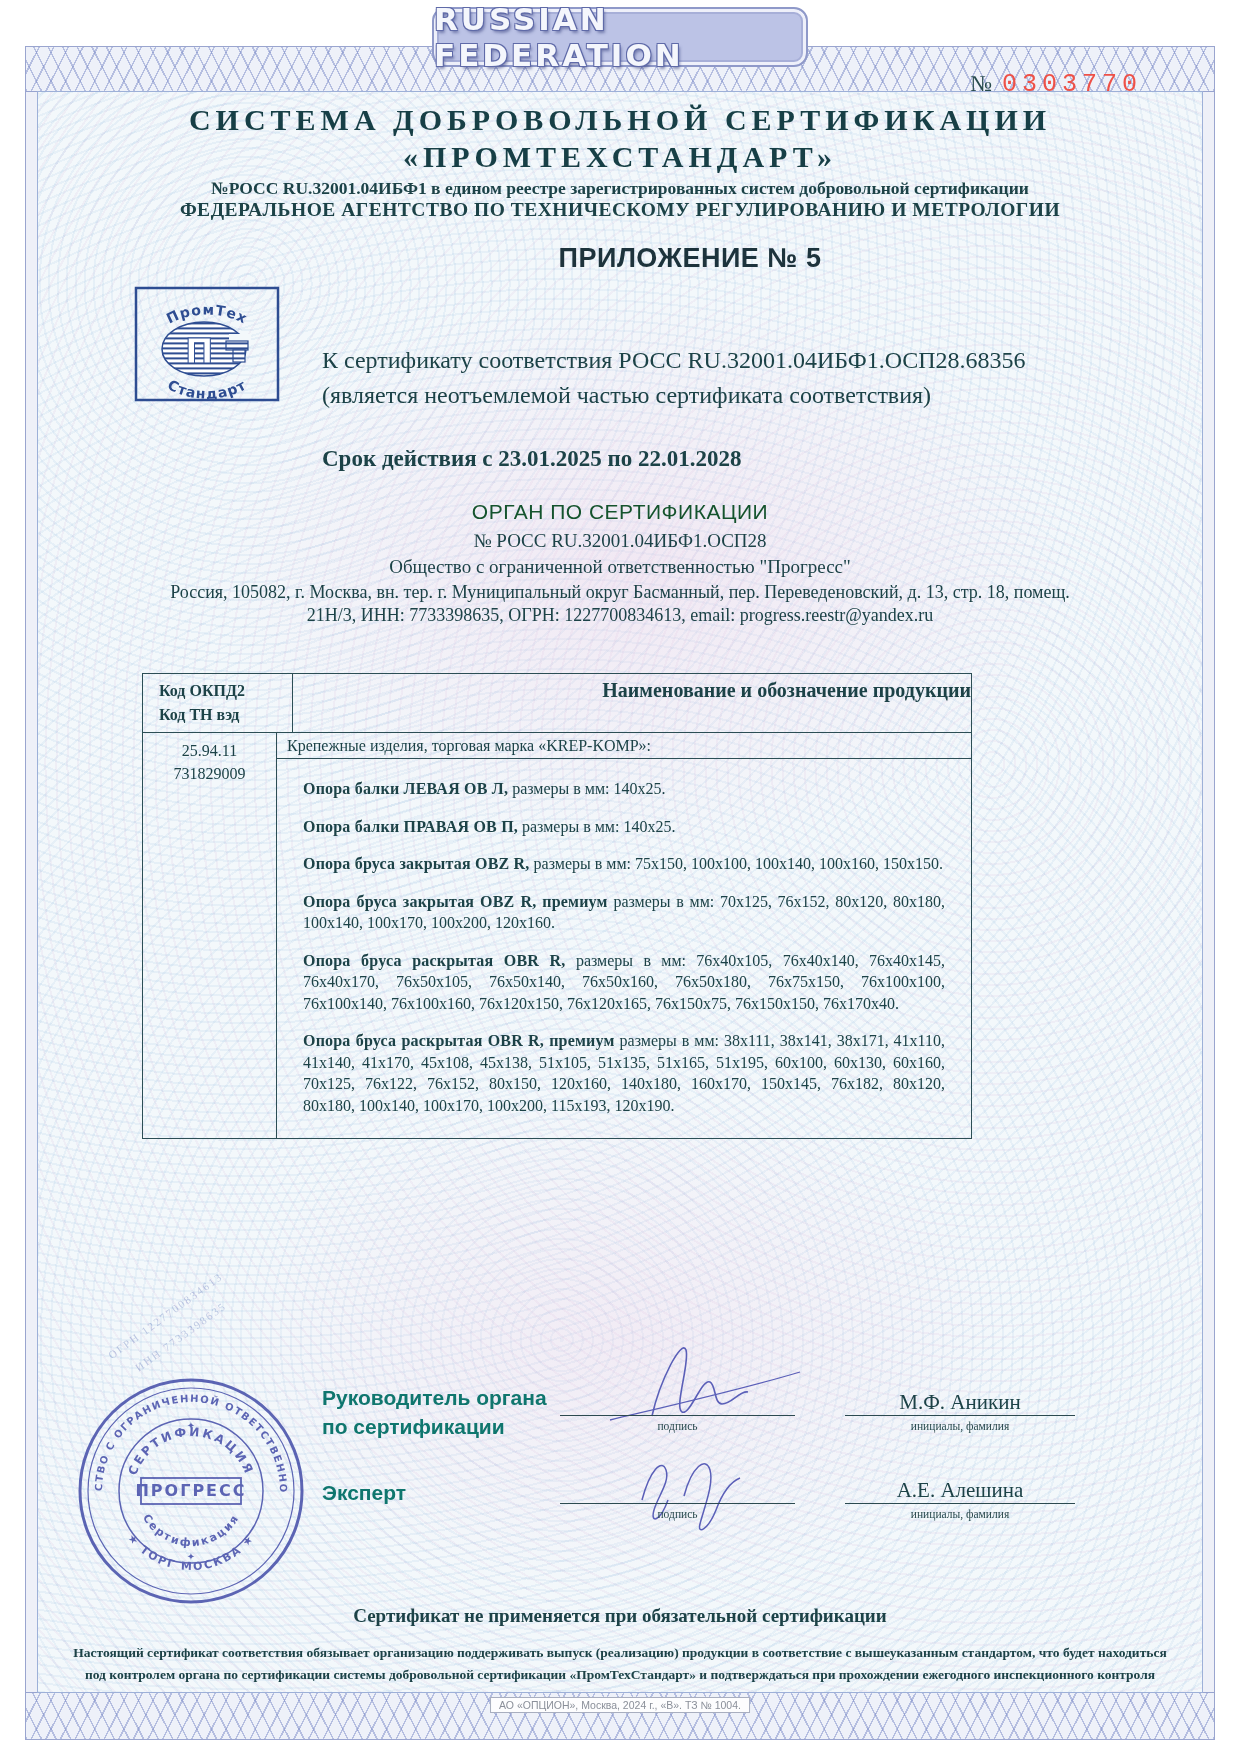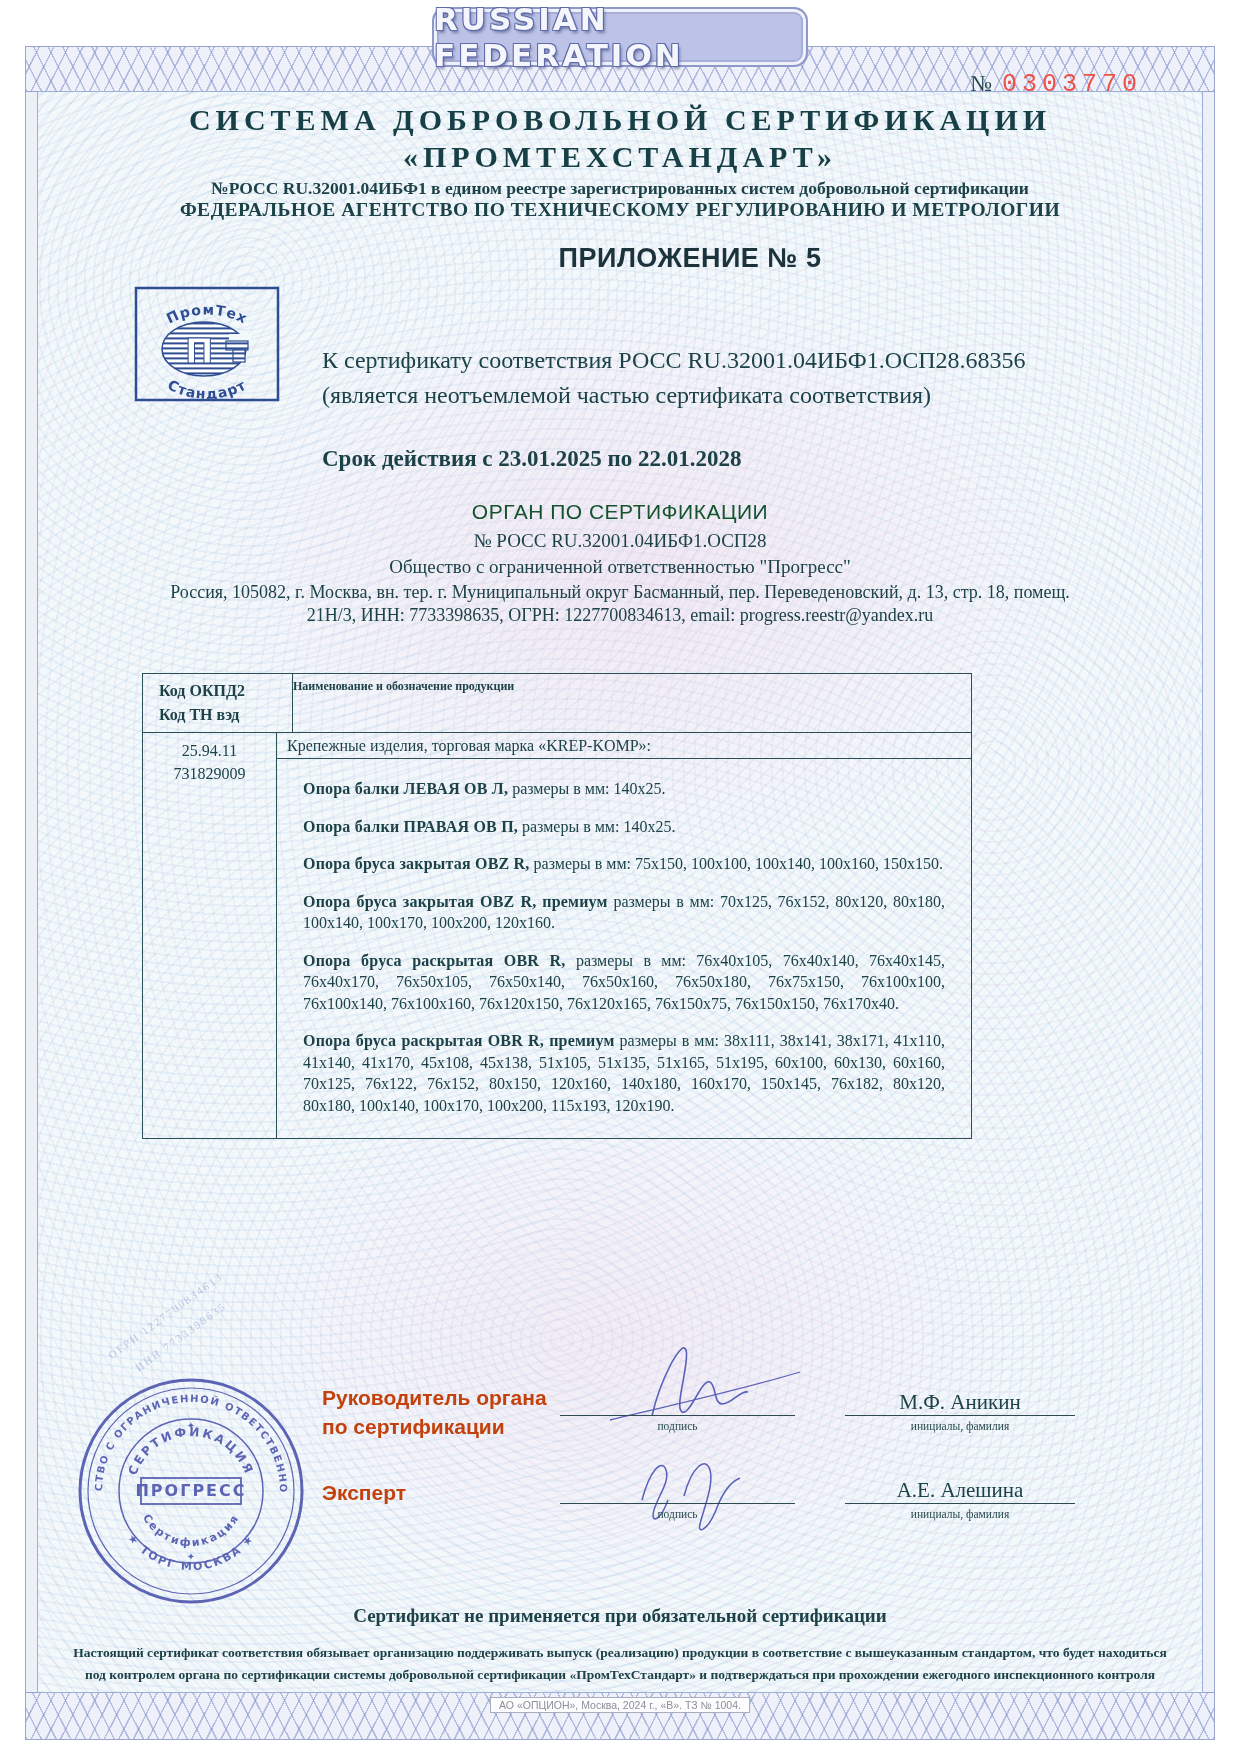--- a/index.html
+++ b/index.html
@@ -48,31 +48,31 @@
   .body-h{font-family:"Liberation Sans",sans-serif;font-weight:400;font-size:21px;letter-spacing:.5px;color:#14532d;}
   .body-num{font-size:19px;font-family:Liberation Serif, serif;}
   .body-co{font-size:19px;}
   .body-addr{font-size:18px;}
   .products-h{font-size:20px;font-weight:700;}
   
   .ptable{position:absolute;left:142px;top:673px;width:828px;border:1.5px solid #2c4e55;}
   .thead{display:flex;border-bottom:1.5px solid #2c4e55;min-height:57px;}
   .th-left{width:133px;border-right:1.5px solid #2c4e55;padding:5px 0 5px 16px;
            font-weight:700;font-size:16px;line-height:24px;}
-  .th-right{flex:1;text-align:left;padding-top:5px;font-weight:700;font-size:12px;}
+  .th-right{flex:1;text-align:right;padding-top:5px;font-weight:700;font-size:20px;}
   .tbody{position:relative;display:flex;}
   .td-left{width:133px;border-right:1.5px solid #2c4e55;padding-top:6px;text-align:center;
            font-size:16px;line-height:23px;}
   .td-right{flex:1;font-size:16px;}
   .intro-row{padding:4px 10px 3px 10px;border-bottom:1.5px solid #2c4e55;}
   .items{padding:3px 10px 6px 10px;}
   .item{margin:16px;line-height:21.5px;text-align:justify;}
   .item b{letter-spacing:.2px;}
   
-  .role{font-family:"Liberation Sans",sans-serif;font-weight:700;font-size:21px;color:#c2410c;line-height:29px;}
+  .role{font-family:"Liberation Sans",sans-serif;font-weight:700;font-size:21px;color:#0f766e;line-height:29px;}
   .sigline{position:absolute;border-bottom:1.5px solid #2c4a50;}
   .caption{position:absolute;font-size:11.5px;color:#2a4a4e;text-align:center;}
   .sname{position:absolute;font-size:21px;text-align:center;}
   .sig-svg{position:absolute;overflow:visible;}
   
   .notice{font-size:19px;font-weight:700;}
   .fineprint{font-size:13.5px;font-weight:700;line-height:22px;}
   .printbox{position:absolute;left:50%;top:1697px;transform:translateX(-50%);
             background:#fdfdfe;border:1px solid #a8aebf;padding:1px 8px;
             font-family:"Liberation Sans",sans-serif;font-size:10.5px;color:#8a8f99;z-index:6;white-space:nowrap;}

